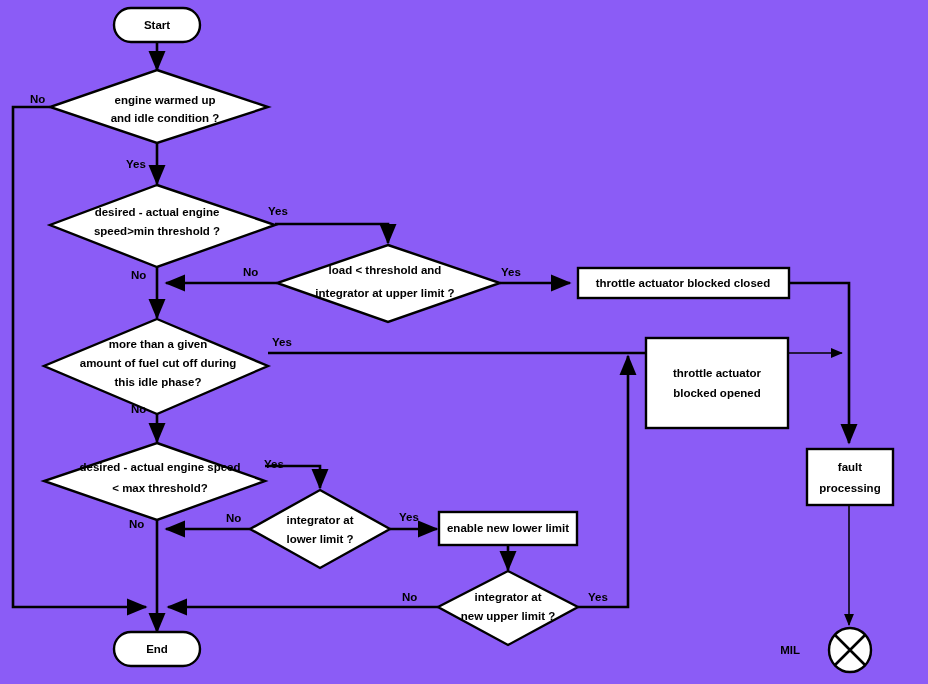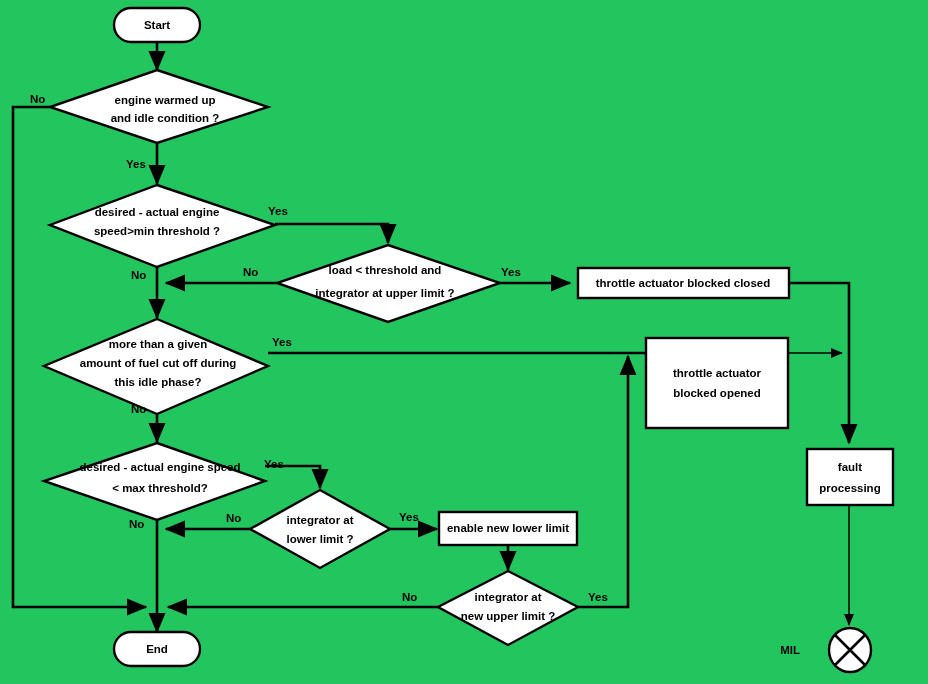--- a/index.html
+++ b/index.html
@@ -1,16 +1,16 @@
 <!DOCTYPE html>
 <html><head>
 <meta charset="utf-8">
 <style>
   html,body{margin:0;padding:0;background:#ffffff;}
-  #stage{position:relative;width:928px;height:684px;background:#22c55e;
+  #stage{position:relative;width:928px;height:684px;background:#8b5cf6;
          font-family:"Liberation Sans","DejaVu Sans",sans-serif;}
   svg{position:absolute;left:0;top:0;width:928px;height:684px;}
   .shape{fill:#ffffff;stroke:#000000;stroke-width:2.4;stroke-linejoin:miter;}
   .conn{stroke:#000000;fill:none;stroke-width:2.6;}
   .conn-thin{stroke:#000000;fill:none;stroke-width:1.5;}
   .nodetext{font-size:11.5px;font-weight:bold;fill:#000000;text-anchor:middle;
             dominant-baseline:middle;font-family:"Liberation Sans","DejaVu Sans",sans-serif;}
   .edgelabel{font-size:11.5px;font-weight:bold;fill:#000000;
              font-family:"Liberation Sans","DejaVu Sans",sans-serif;}
   .termtext{font-size:11.5px;font-weight:bold;fill:#000000;text-anchor:middle;

